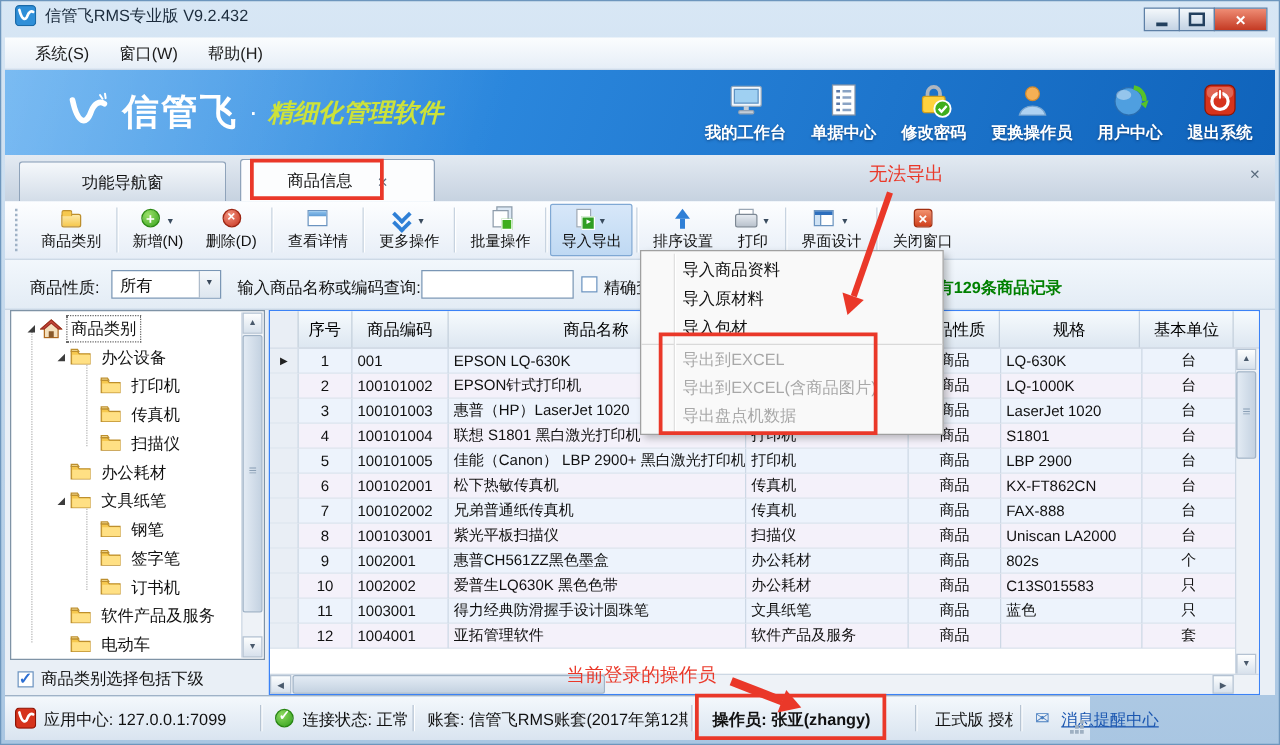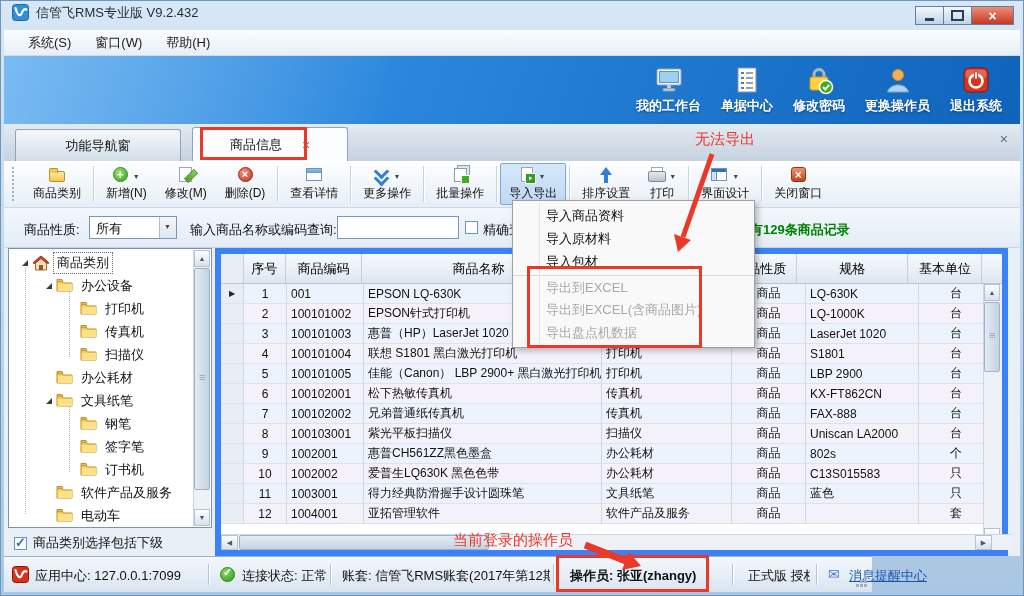--- a/index.html
+++ b/index.html
@@ -132,21 +132,21 @@
   .treecheck .cbx{position:relative;left:0;top:0;margin-right:6px;}
   .treecheck span.lbl{font-size:13px;}
   
   .tvscroll{position:absolute;right:1px;top:1px;width:17px;height:276px;background:#eef2f7;border-left:1px solid #cdd8e4;}
   .sarrow{position:absolute;left:0;width:16px;height:17px;background:linear-gradient(#fdfefe,#d7e1ec);border:1px solid #b4c2d2;
     display:flex;align-items:center;justify-content:center;font-size:7px;color:#4a5a6c;}
   .sthumb{position:absolute;left:0;width:16px;background:linear-gradient(90deg,#e3ebf4,#c4d2e1);border:1px solid #9fb2c6;border-radius:2px;}
   .sthumb::after{content:'≡';position:absolute;left:4px;top:50%;margin-top:-8px;color:#8ba0b6;font-size:11px;}
 
   
-  .grid{position:absolute;left:211px;top:0;width:793px;height:308px;background:#fff;border:6px solid #3b82f6;}
+  .grid{position:absolute;left:211px;top:0;width:793px;height:308px;background:#fff;border:1px solid #3b82f6;}
   .thead{display:flex;height:30px;background:linear-gradient(#f6fafd,#dde7f1);border-bottom:1px solid #b9c6d6;}
   .th{display:flex;align-items:center;justify-content:center;font-size:13px;color:#000;border-right:1px solid #c3cfdc;overflow:hidden;white-space:nowrap;}
   .tbody{position:relative;}
   .trow{display:flex;height:20px;}
   .trow:nth-child(odd){background:#edf3fc;}
   .trow:nth-child(even){background:#f4f1fa;}
   .td{font-size:12px;display:flex;align-items:center;padding:0 4px;border-right:1px solid #cdd8e5;border-bottom:1px solid #dbe3ed;
     overflow:hidden;white-space:nowrap;}
   .tc{justify-content:center;padding:0;}
   .w-sel{width:23px;} .w-idx{width:43px;} .w-code{width:77px;} .w-name{width:238px;}
@@ -206,20 +206,29 @@
   </div>
 
   <div class="abs menubar">
 
   <div class="mitem">系统(S)</div>
       <div class="mitem">窗口(W)</div>
       <div class="mitem">帮助(H)</div>
     </div>
 
   <div class="abs banner">
+    <div class="brand">
+      <svg width="36" height="34" viewBox="0 0 36 34">
+        <path d="M6 7 C10 26 17 28 21 16 C23.5 9.5 28 7.5 31.5 10" stroke="#fff" stroke-width="4.5" fill="none" stroke-linecap="round"></path>
+        <path d="M28 3 l2 3 M32 2 l0.5 3.5" stroke="#fff" stroke-width="1.6" stroke-linecap="round"></path>
+      </svg>
+      <span class="brand-name">信管飞</span>
+      <span class="brand-sep">·</span>
+      <span class="brand-slogan">精细化管理软件</span>
+    </div>
     <div class="bmenu">
       <div class="bitem">
         <svg width="30" height="30" viewBox="0 0 30 30">
           <rect x="3" y="4" width="24" height="16" rx="1.5" fill="#f2f7fc" stroke="#8fa6bd"></rect>
           <rect x="5.5" y="6.5" width="19" height="11" fill="#9fd0f2" stroke="#5e93c4"></rect>
           <rect x="13" y="20" width="4" height="3.5" fill="#c3cdd8"></rect>
           <rect x="9" y="23.5" width="12" height="2.5" rx="1" fill="#c3cdd8" stroke="#93a2b3"></rect>
         </svg>
         <span class="blabel">我的工作台</span>
       </div>
@@ -248,20 +257,29 @@
       </div>
       <div class="bitem">
         <svg width="30" height="30" viewBox="0 0 30 30">
           <circle cx="15" cy="10" r="5.5" fill="#f5b055" stroke="#d28a2e"></circle>
           <path d="M4.5 27 C7 17.5 23 17.5 25.5 27 Z" fill="#aed2f2" stroke="#77a4cf"></path>
         </svg>
         <span class="blabel">更换操作员</span>
       </div>
       <div class="bitem">
         <svg width="30" height="30" viewBox="0 0 30 30">
+          <circle cx="14" cy="16" r="11" fill="#4f9fe0" stroke="#2a6daf"></circle>
+          <ellipse cx="10" cy="11" rx="6" ry="4" fill="rgba(255,255,255,0.4)"></ellipse>
+          <path d="M18 5 a10 10 0 0 1 8.5 11" stroke="#57c228" stroke-width="3.5" fill="none"></path>
+          <polygon points="23.5,18 30,15 27.5,21.5" fill="#57c228"></polygon>
+        </svg>
+        <span class="blabel">用户中心</span>
+      </div>
+      <div class="bitem">
+        <svg width="30" height="30" viewBox="0 0 30 30">
           <rect x="3" y="3" width="24" height="24" rx="5" fill="#d6331c" stroke="#8e1405"></rect>
           <rect x="4.5" y="4.5" width="21" height="9" rx="4" fill="rgba(255,255,255,0.25)"></rect>
           <circle cx="15" cy="16" r="6.5" stroke="#fff" stroke-width="2.6" fill="none"></circle>
           <rect x="13.6" y="6.5" width="2.8" height="8" rx="1.4" fill="#fff" stroke="#d6331c"></rect>
         </svg>
         <span class="blabel">退出系统</span>
       </div>
     </div>
   </div>
 
@@ -284,26 +302,20 @@
         </div>
       <div class="tlabel">商品类别</div>
     </div>
     <div class="tsep"></div>
     <div class="tbtn">
       <div class="trow1">
           <span class="ticon i-add"></span>
           <span class="tarrow"></span>
         </div>
       <div class="tlabel">新增(N)</div>
-    </div>
-    <div class="tbtn">
-      <div class="trow1">
-          <span class="ticon i-edit"></span>
-        </div>
-      <div class="tlabel">修改(M)</div>
     </div>
     <div class="tbtn">
       <div class="trow1">
           <span class="ticon i-del"></span>
         </div>
       <div class="tlabel">删除(D)</div>
     </div>
     <div class="tsep"></div>
     <div class="tbtn">
       <div class="trow1">

